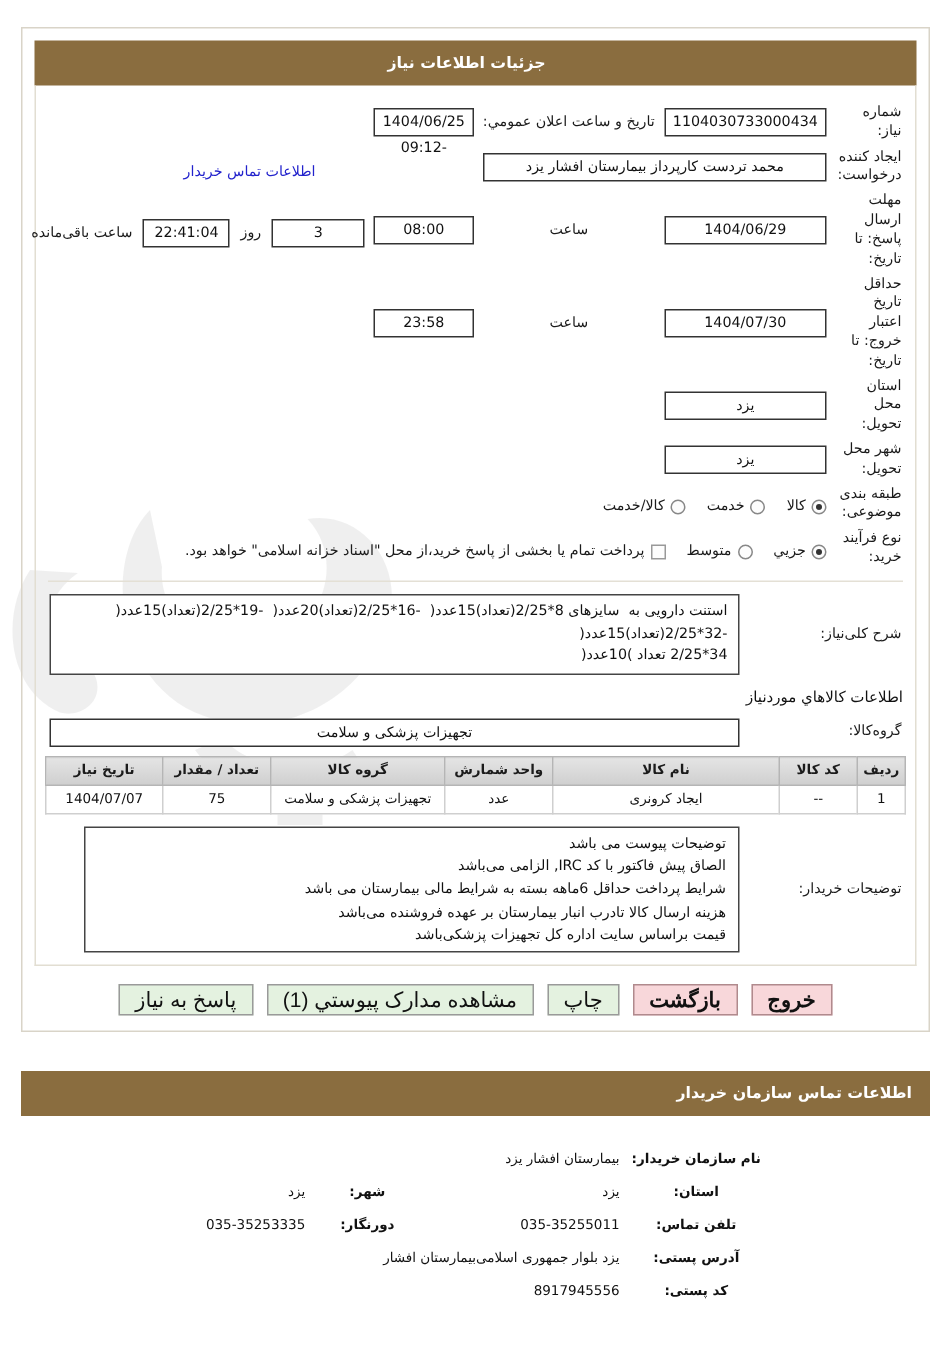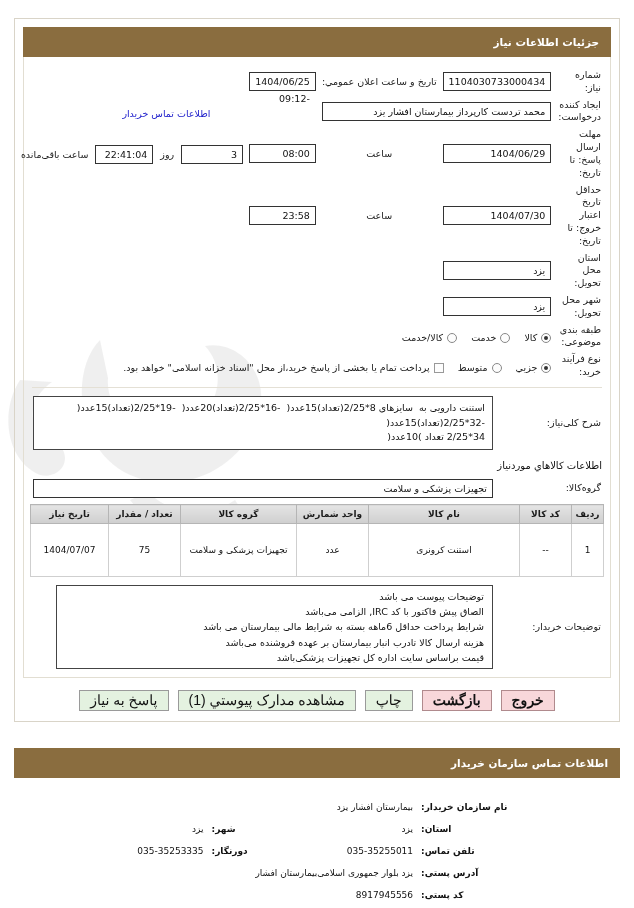--- a/index.html
+++ b/index.html
@@ -34,21 +34,21 @@
     border: 1px solid #d9d4c8;
     background: transparent;
     padding: 0;
   }
   .section-bar {
     background: #8a6d3f;
     color: #ffffff;
     font-size: 10.5px;
     font-weight: bold;
     padding: 9px 12px 9px 0;
-    text-align: right;
+    text-align: center;
     margin: 8px 8px 0 8px;
   }
   .panel {
     border: 1px solid #e2ded2;
     border-top: none;
     margin: 0 8px 0 8px;
     background: transparent;
     padding: 10px 6px 6px 6px;
   }
 
@@ -67,21 +67,21 @@
   .lbl.bold { font-weight: normal; }
 
   .fld {
     border: 1px solid #333333;
     background: #ffffff;
     height: 19px;
     line-height: 17px;
     font-size: 9.5px;
     color: #111;
     padding: 0 5px;
-    text-align: right;
+    text-align: center;
     display: block;
   }
   .fld.wide { width: 100%; }
   .inline-lbl {
     font-size: 9.5px;
     color: #1a1a1a;
     white-space: nowrap;
     text-align: center;
     padding: 0 4px;
   }
@@ -141,21 +141,21 @@
     font-size: 9px;
     font-weight: bold;
     color: #1b1b1b;
     padding: 4px 3px;
     text-align: center;
   }
   table.items td {
     border: 1px solid #cfcfcf;
     font-size: 9px;
     color: #111;
-    padding: 21px 3px;
+    padding: 4px 3px;
     text-align: center;
     background: #ffffff;
     margin-left: 23px;
   }
 
   .notesbox {
     border: 1px solid #444;
     background: #ffffff;
     font-size: 9.5px;
     line-height: 1.6;
@@ -185,21 +185,21 @@
 
   .contact-wrap { margin: 26px 14px 0 14px; }
   .contact-bar {
     background: #8a6d3f; color: #fff;
     font-size: 10.5px; font-weight: bold;
     padding: 9px 12px 9px 0; text-align: right;
   }
   .contact-body { padding: 18px 6px 6px 6px; }
   table.contact { width: 100%; border-collapse: collapse; }
   table.contact td { padding: 6px 4px; font-size: 9px; color: #111; vertical-align: middle; }
-  .c-lbl { font-weight: bold; text-align: left; white-space: nowrap; width: 90px; }
+  .c-lbl { font-weight: bold; text-align: center; white-space: nowrap; width: 90px; }
   .c-val { text-align: right; white-space: nowrap; }
 </style>
 </head>
 <body>
 
 <div id="page">
 
   <svg class="watermark" viewBox="0 0 330 290" xmlns="http://www.w3.org/2000/svg">
     <g fill="#c9c9c9">
       <path d="M40 80 C20 110 25 160 60 175 C70 178 85 172 85 158 C85 140 62 140 55 125 C48 108 58 92 72 82 Z"></path>
@@ -348,21 +348,21 @@
               <th style="width:72px">واحد شمارش</th>
               <th style="width:116px">گروه کالا</th>
               <th style="width:72px">تعداد / مقدار</th>
               <th style="width:78px">تاریخ نیاز</th>
             </tr>
           </thead>
           <tbody>
             <tr>
               <td>1</td>
               <td>--</td>
-              <td>استنت کرونری</td>
+              <td>ایجاد کرونری</td>
               <td>عدد</td>
               <td>تجهیزات پزشکی و سلامت</td>
               <td>75</td>
               <td>1404/07/07</td>
             </tr>
           </tbody>
         </table>
 
         <table class="form" style="margin-top:6px">
           <tbody>

